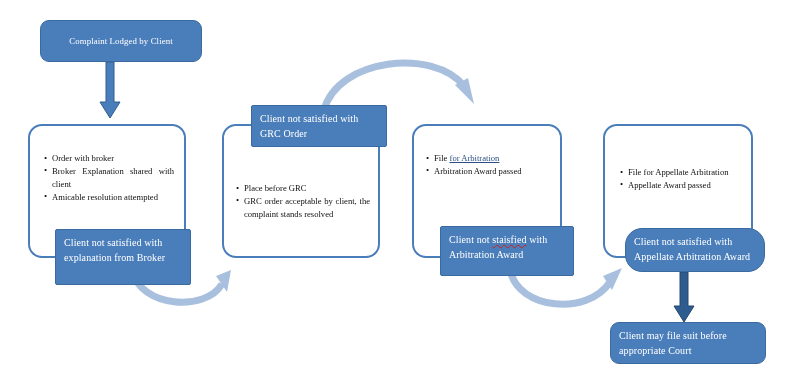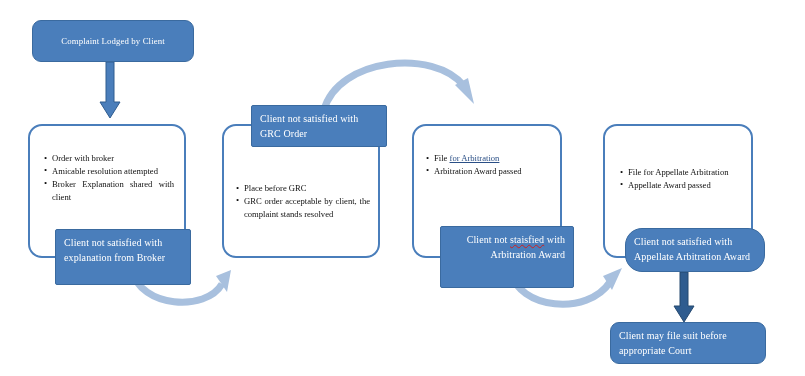--- a/index.html
+++ b/index.html
@@ -102,39 +102,39 @@
     position: absolute;
     overflow: visible;
     z-index: 1;
   }
 </style>
 </head>
 <body>
 
 <div id="canvas">
 
-  <div class="blue-box rounded center" style="left:32px; top:20px; width:162px; height:42px; font-size:8.8px;">
+  <div class="blue-box rounded center" style="left:40px; top:20px; width:162px; height:42px; font-size:8.8px;">
     <span>Complaint Lodged by Client</span>
   </div>
 
   <svg class="v-arrow" style="left:98px; top:62px;" width="24" height="58" viewBox="0 0 24 58">
     <path d="M8,0 L16,0 L16,40 L22,40 L12,56 L2,40 L8,40 Z" fill="#4a7ebb" stroke="#2f5c8f" stroke-width="1"></path>
   </svg>
 
   <div class="white-box" style="left:28px; top:124px; width:158px; height:134px;"></div>
 
   <ul class="bullets" style="left:44px; top:152px; width:130px;">
     <li>
       <span class="just">Order with broker</span>
     </li>
     <li>
+      <span class="just">Broker Explanation shared with client</span>
+    </li>
+    <li>
       <span class="just">Amicable resolution attempted</span>
-    </li>
-    <li>
-      <span class="just">Broker Explanation shared with client</span>
     </li>
   </ul>
 
   <div class="blue-box sq" style="left:55px; top:229px; width:136px; height:56px;">
     <span>Client not satisfied with explanation from Broker</span>
   </div>
 
   <svg class="curve" style="left:128px; top:268px;" width="108" height="52" viewBox="0 0 108 52">
     <path d="M4,2 C12,40 78,44 94,16" fill="none" stroke="#a8c0de" stroke-width="7" stroke-linecap="butt"></path>
     <path d="M103,2 L88,8 L99,24 Z" fill="#a8c0de"></path>
@@ -164,21 +164,21 @@
 
   <ul class="bullets" style="left:426px; top:152px; width:126px;">
     <li>
       <span class="just"><span>File </span><span class="link-underline">for Arbitration</span></span>
     </li>
     <li>
       <span class="just">Arbitration Award passed</span>
     </li>
   </ul>
 
-  <div class="blue-box sq" style="left:440px; top:226px; width:134px; height:62px;text-align:right;">
+  <div class="blue-box sq" style="left:440px; top:226px; width:134px; height:50px;">
     <span><span>Client not </span><span class="misspell">staisfied</span><span> with Arbitration Award</span></span>
   </div>
 
   <svg class="curve" style="left:506px; top:268px;" width="122" height="56" viewBox="0 0 122 56">
     <path d="M4,2 C12,42 82,48 104,14" fill="none" stroke="#a8c0de" stroke-width="7" stroke-linecap="butt"></path>
     <path d="M116,0 L97,8 L106,22 Z" fill="#a8c0de"></path>
   </svg>
 
   <div class="white-box" style="left:603px; top:124px; width:150px; height:134px;"></div>
 

